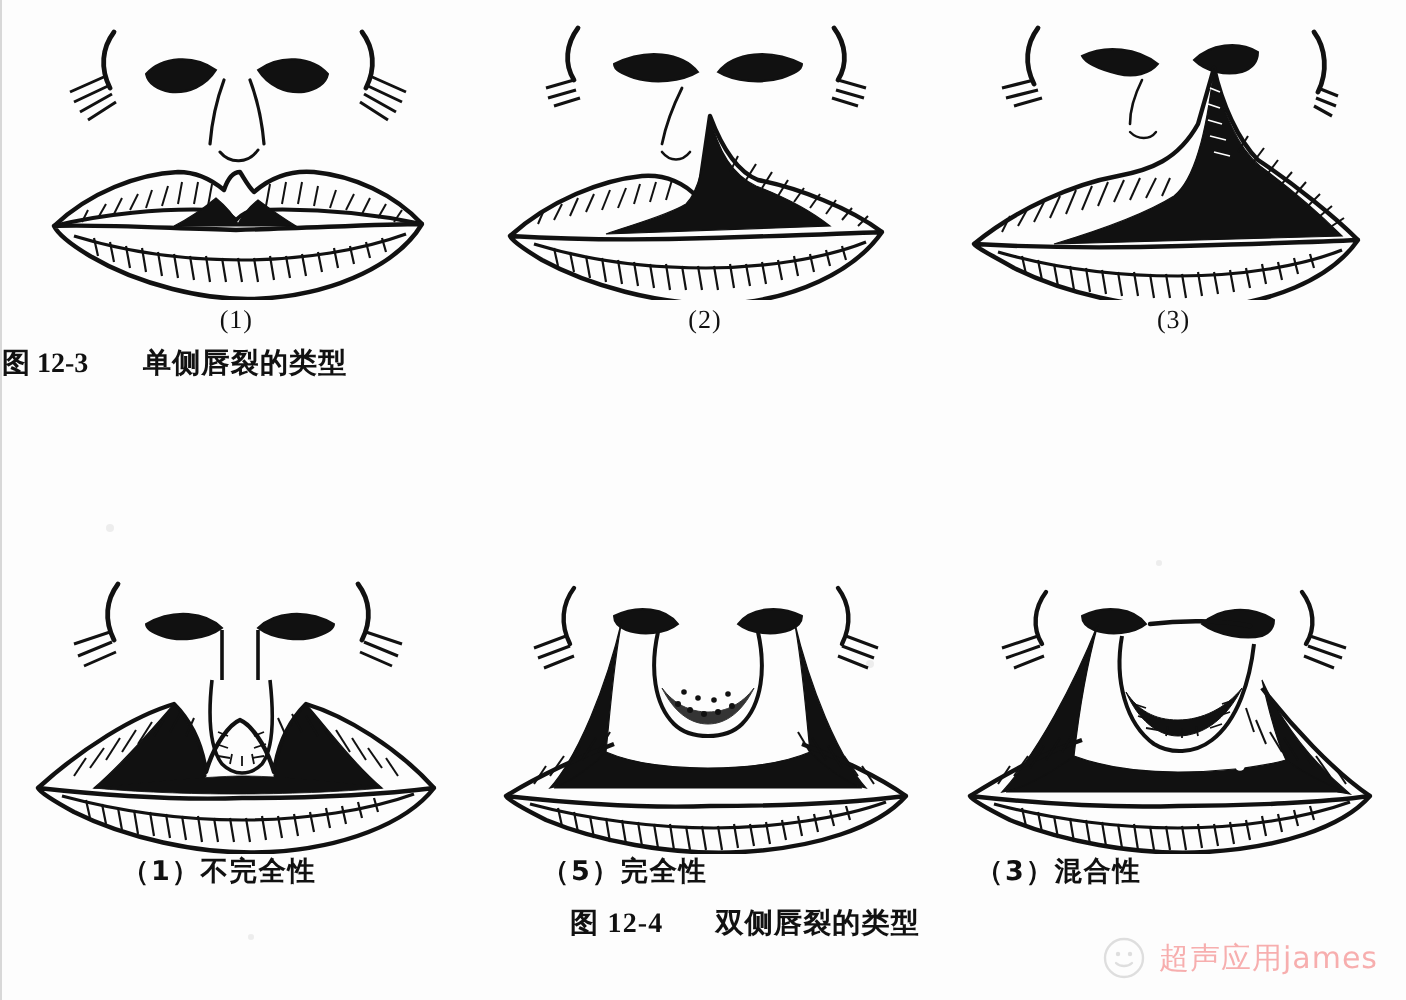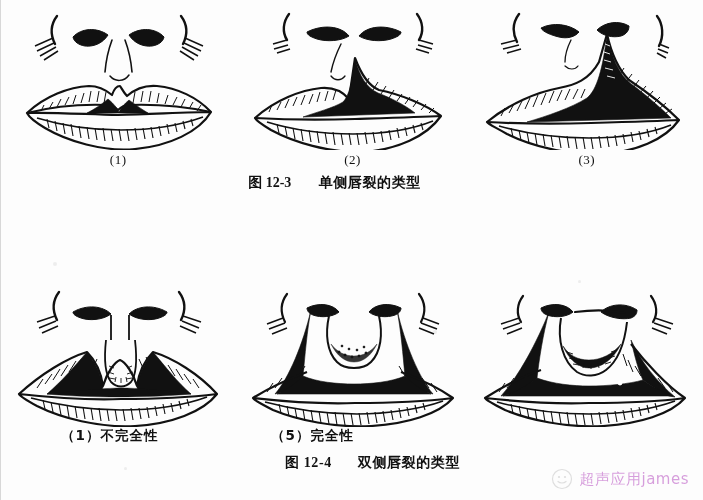--- a/index.html
+++ b/index.html
@@ -33,21 +33,21 @@
   }
   .art{display:block;}
   .panel-index{
     font-size:13px;
     font-family:"Liberation Serif", serif;
     letter-spacing:.5px;
     margin-top:2px;
   }
   
   .caption-block{
-    width:667px;text-align:center;
+    width:667px;text-align:left;
     margin-top:4px;
   }
   .caption-title{
     font-family:"DejaVu Sans", sans-serif;
     font-weight:bold;
     font-size:14px;
     letter-spacing:.6px;
     line-height:20px;
   }
   .caption-title .num{
@@ -92,21 +92,21 @@
   
   #watermark{
     position:absolute;
     right:14px;bottom:10px;
     display:flex;align-items:center;gap:6px;
     opacity:.42;
   }
   #watermark .wm-text{
     font-family:"DejaVu Sans", sans-serif;
     font-size:15px;
-    color:#a21caf;
+    color:#ef4444;
     letter-spacing:.5px;
   }
   .wm-logo{display:block;}
   .spot{position:absolute;background:#dedede;border-radius:50%;opacity:.5;}
 </style>
 </head>
 <body>
 
 <div class="page">
 
@@ -649,20 +649,21 @@
               <path d="M176 121 L178 128"></path>
             </g>
           </g>
         </svg>
       </div>
     </div>
 
     <div class="bilabels">
       <div class="bilabel" id="bilabel-0">（1）不完全性</div>
       <div class="bilabel" id="bilabel-1">（5）完全性</div>
+      <div class="bilabel" id="bilabel-2">（3）混合性</div>
 
       <div class="cap124">
         <span class="caption-title-b" style="font-family:'Liberation Serif',serif;">图 12-4</span>
         <span style="display:inline-block;width:18px;"></span>
         <span class="caption-title-b">双侧唇裂的类型</span>
       </div>
     </div>
   </div>
 
   <div id="watermark">

